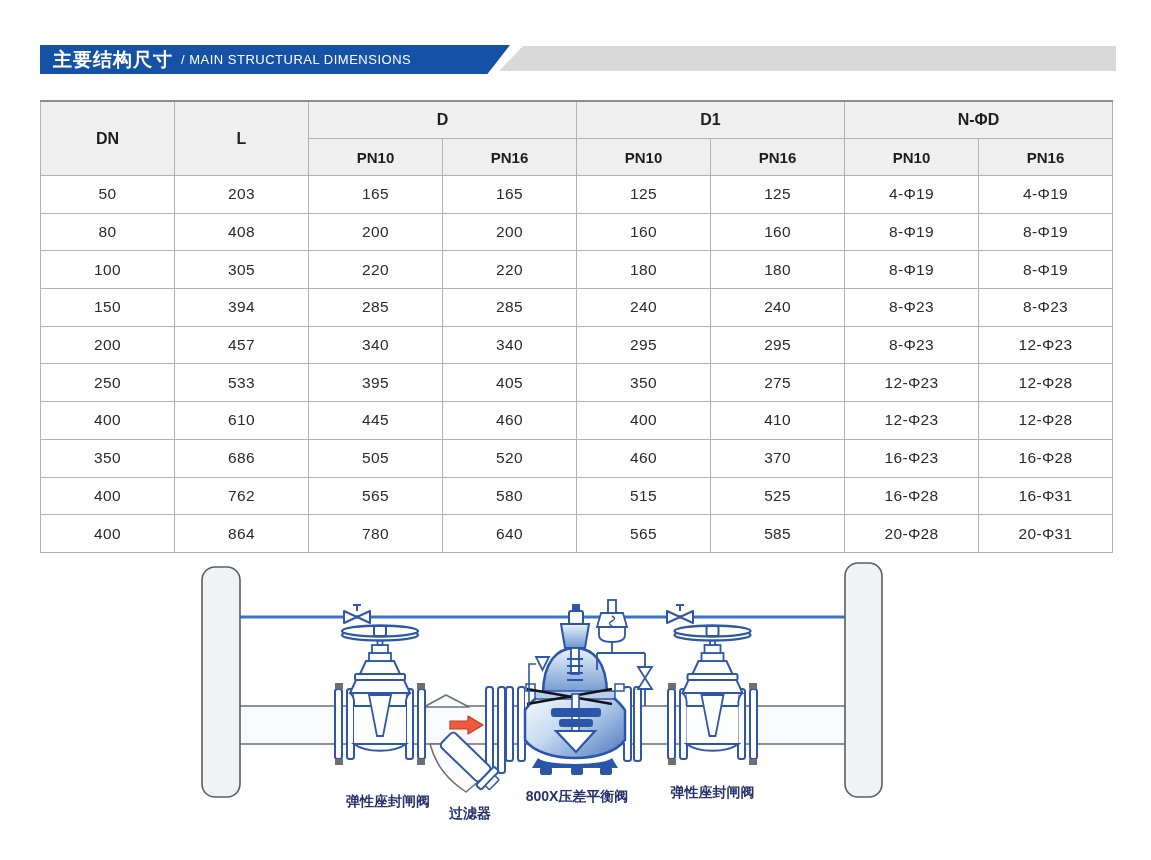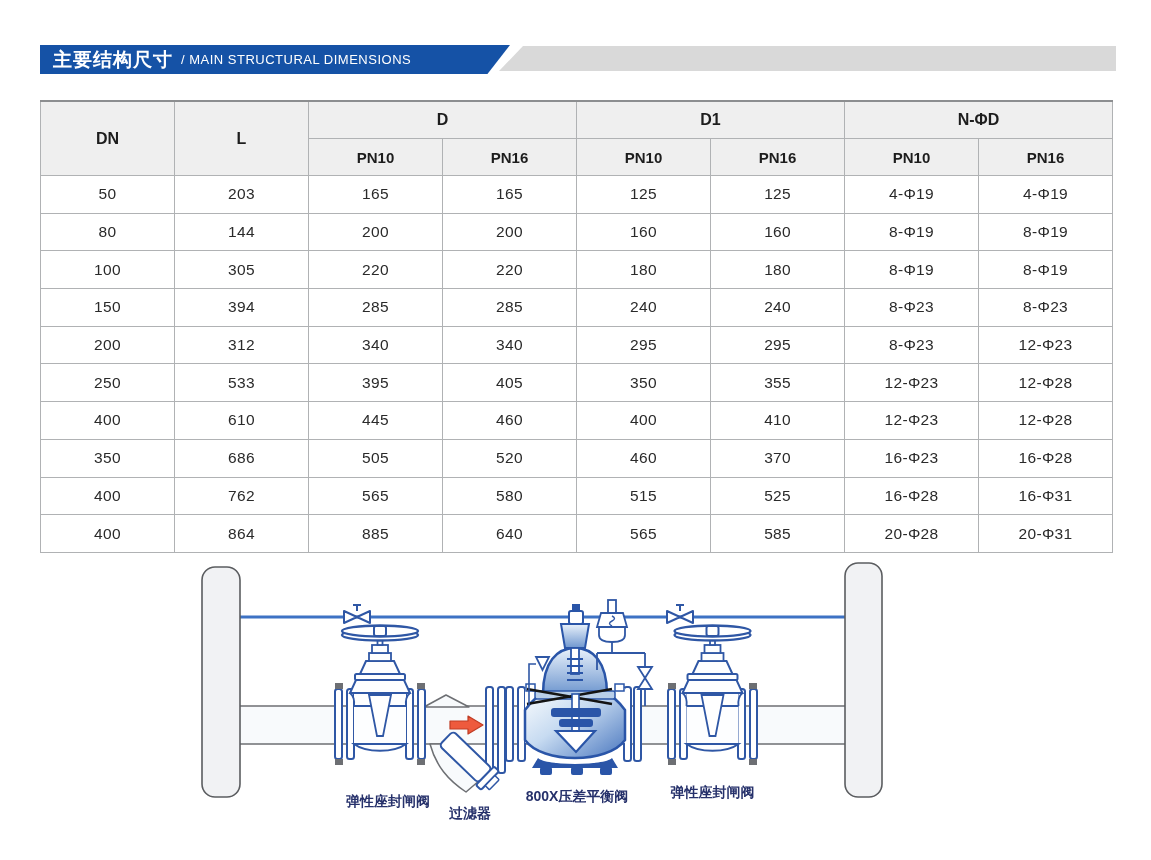--- a/index.html
+++ b/index.html
@@ -84,21 +84,21 @@
         <td>203</td>
         <td>165</td>
         <td>165</td>
         <td>125</td>
         <td>125</td>
         <td>4-Φ19</td>
         <td>4-Φ19</td>
       </tr>
       <tr>
         <td>80</td>
-        <td>144</td>
+        <td>408</td>
         <td>200</td>
         <td>200</td>
         <td>160</td>
         <td>160</td>
         <td>8-Φ19</td>
         <td>8-Φ19</td>
       </tr>
       <tr>
         <td>100</td>
         <td>305</td>
@@ -114,35 +114,35 @@
         <td>394</td>
         <td>285</td>
         <td>285</td>
         <td>240</td>
         <td>240</td>
         <td>8-Φ23</td>
         <td>8-Φ23</td>
       </tr>
       <tr>
         <td>200</td>
-        <td>312</td>
+        <td>457</td>
         <td>340</td>
         <td>340</td>
         <td>295</td>
         <td>295</td>
         <td>8-Φ23</td>
         <td>12-Φ23</td>
       </tr>
       <tr>
         <td>250</td>
         <td>533</td>
         <td>395</td>
         <td>405</td>
         <td>350</td>
-        <td>355</td>
+        <td>275</td>
         <td>12-Φ23</td>
         <td>12-Φ28</td>
       </tr>
       <tr>
         <td>400</td>
         <td>610</td>
         <td>445</td>
         <td>460</td>
         <td>400</td>
         <td>410</td>
@@ -165,21 +165,21 @@
         <td>565</td>
         <td>580</td>
         <td>515</td>
         <td>525</td>
         <td>16-Φ28</td>
         <td>16-Φ31</td>
       </tr>
       <tr>
         <td>400</td>
         <td>864</td>
-        <td>885</td>
+        <td>780</td>
         <td>640</td>
         <td>565</td>
         <td>585</td>
         <td>20-Φ28</td>
         <td>20-Φ31</td>
       </tr>
     </tbody>
 </table>
 
 <svg class="diagram" viewBox="0 545 1151 315">

